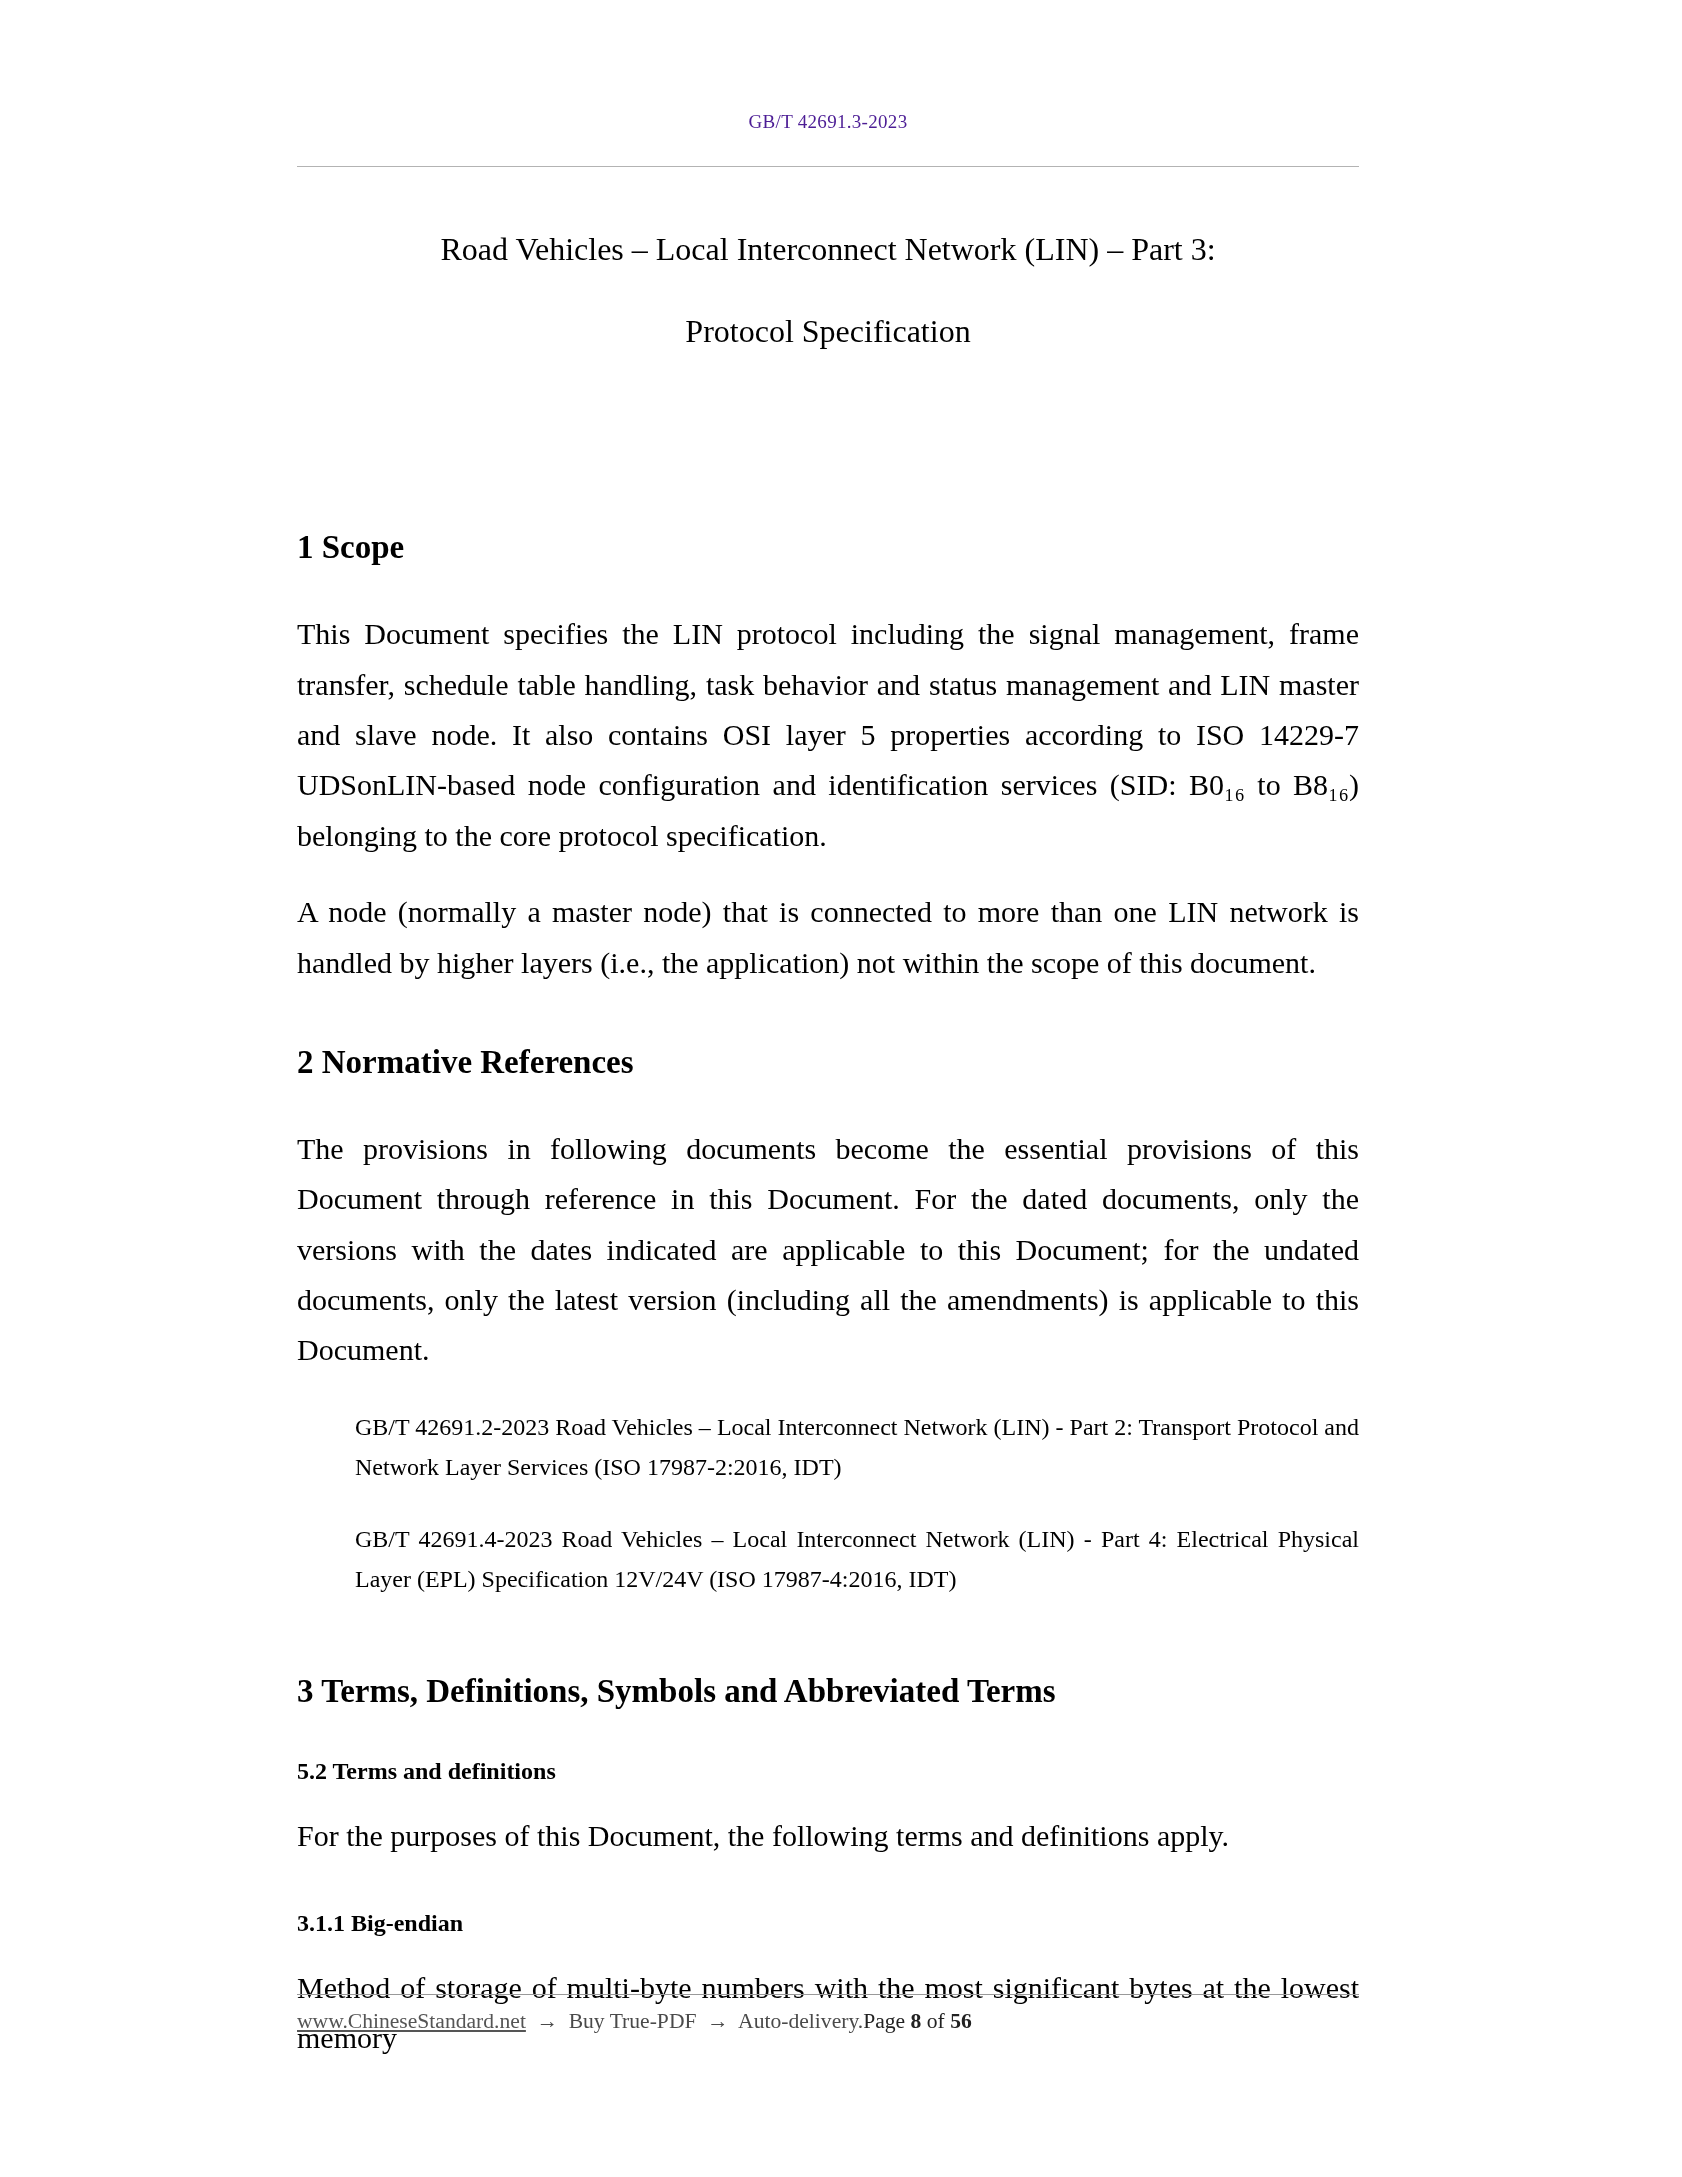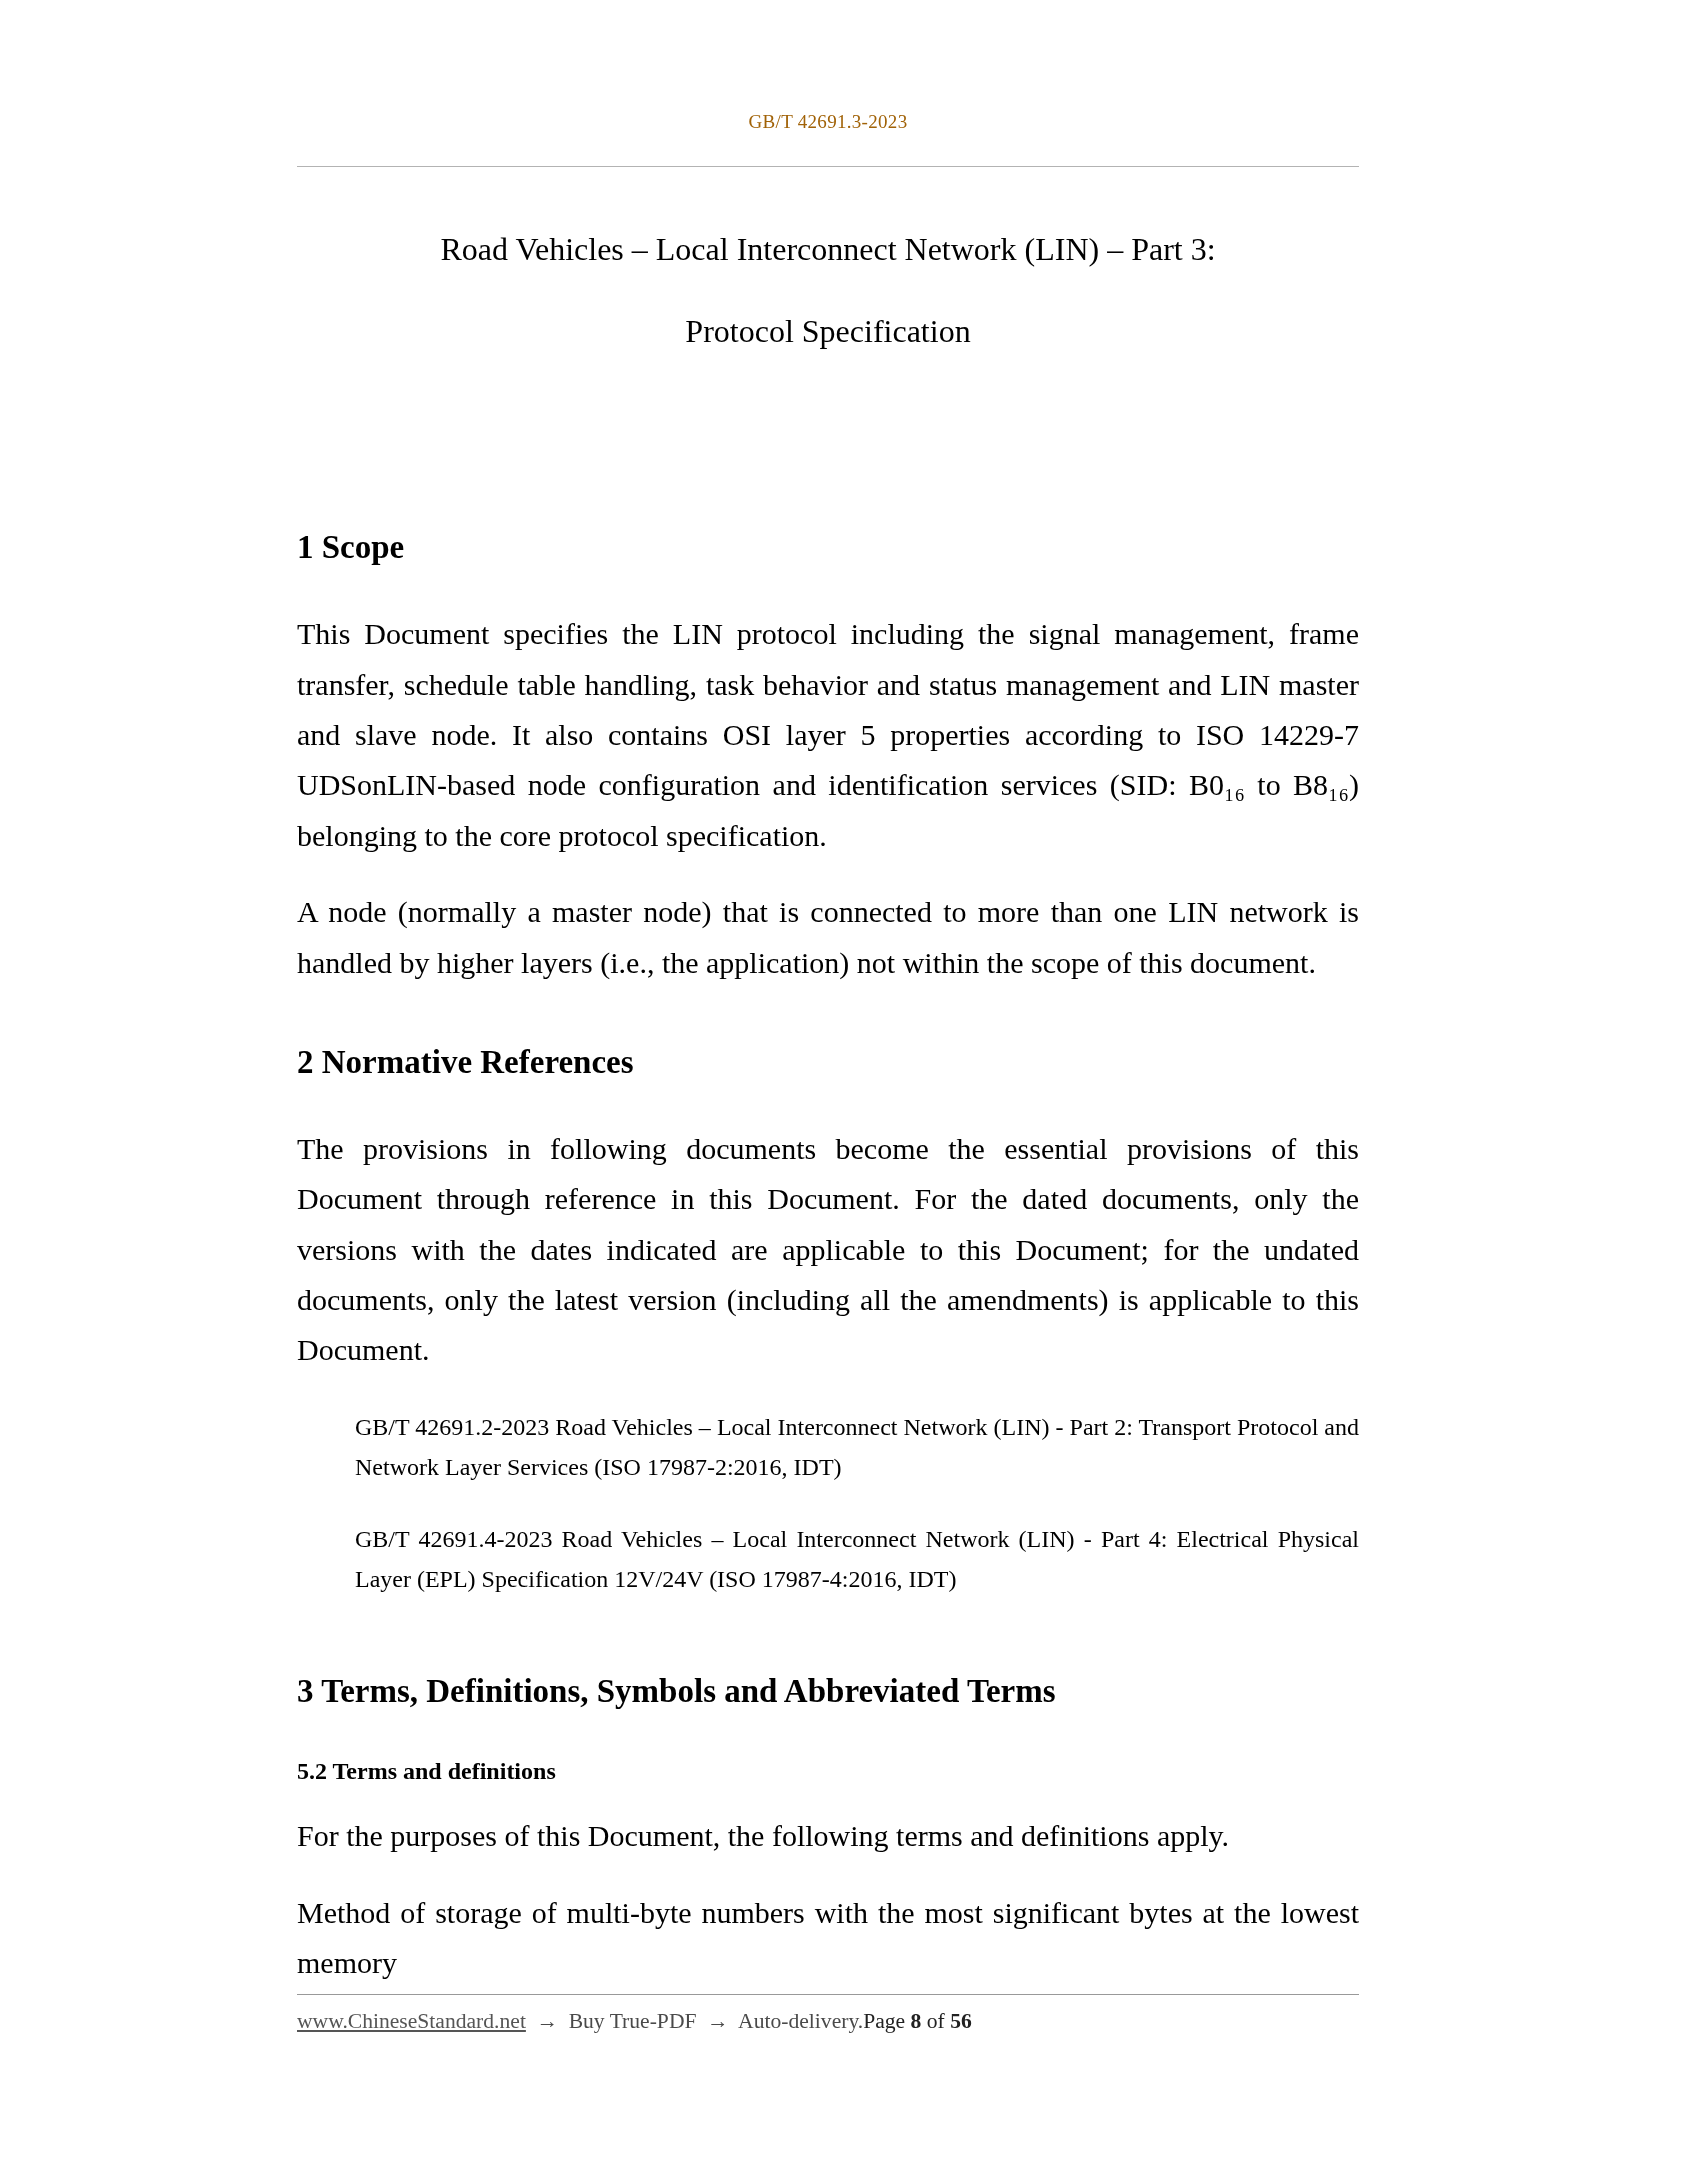--- a/index.html
+++ b/index.html
@@ -18,21 +18,21 @@
   .content {
     position: absolute;
     left: 297px;
     top: 0;
     width: 1062px;
   }
   .doc-header {
     padding-top: 111px;
     text-align: center;
     font-size: 19px;
-    color: #a16207;
+    color: #4c1d95;
     letter-spacing: 0.3px;
   }
   .header-rule {
     border-top: 0.9px solid #b3b3b3;
     margin-top: 33px;
   }
   .doc-title {
     margin-top: 62px;
     text-align: center;
     font-weight: normal;
@@ -116,20 +116,21 @@
   <p class="body-para">A node (normally a master node) that is connected to more than one LIN network is handled by higher layers (i.e., the application) not within the scope of this document.</p>
 
   <div class="section-heading" id="normative-heading">2 Normative References</div>
   <p class="body-para">The provisions in following documents become the essential provisions of this Document through reference in this Document. For the dated documents, only the versions with the dates indicated are applicable to this Document; for the undated documents, only the latest version (including all the amendments) is applicable to this Document.</p>
   <p class="ref-item">GB/T 42691.2-2023 Road Vehicles – Local Interconnect Network (LIN) - Part 2: Transport Protocol and Network Layer Services (ISO 17987-2:2016, IDT)</p>
   <p class="ref-item">GB/T 42691.4-2023 Road Vehicles – Local Interconnect Network (LIN) - Part 4: Electrical Physical Layer (EPL) Specification 12V/24V (ISO 17987-4:2016, IDT)</p>
 
   <div class="section-heading" id="terms-heading">3 Terms, Definitions, Symbols and Abbreviated Terms</div>
   <div class="sub-heading">5.2 Terms and definitions</div>
   <p class="body-para">For the purposes of this Document, the following terms and definitions apply.</p>
+  <div class="sub-heading">3.1.1 Big-endian</div>
   <p class="body-para">Method of storage of multi-byte numbers with the most significant bytes at the lowest memory</p>
 
 </div>
 
 <div class="page-footer">
   <div class="footer-left">
     <a>www.ChineseStandard.net</a>
     <span class="arrow">→</span>
     <span>Buy True-PDF</span>
     <span class="arrow">→</span>

